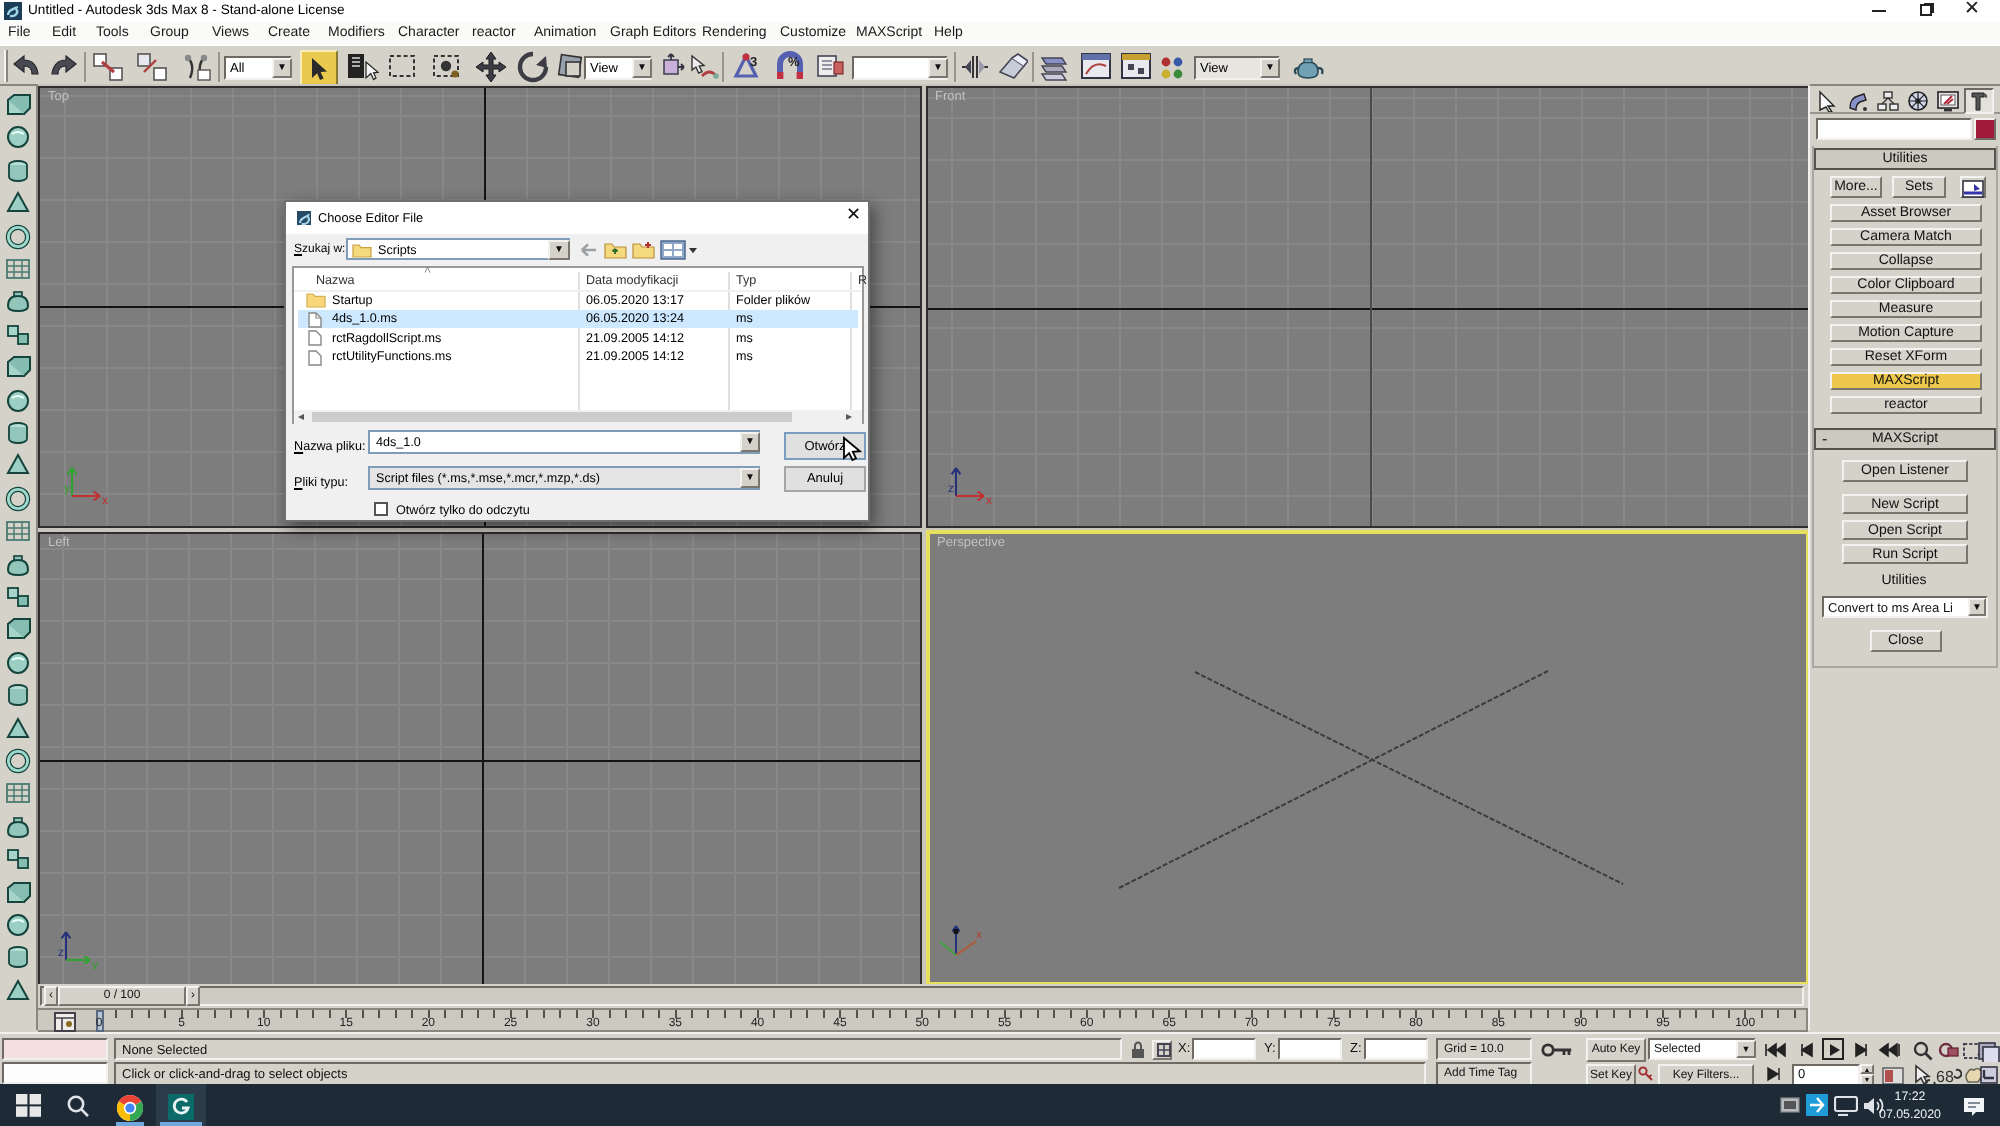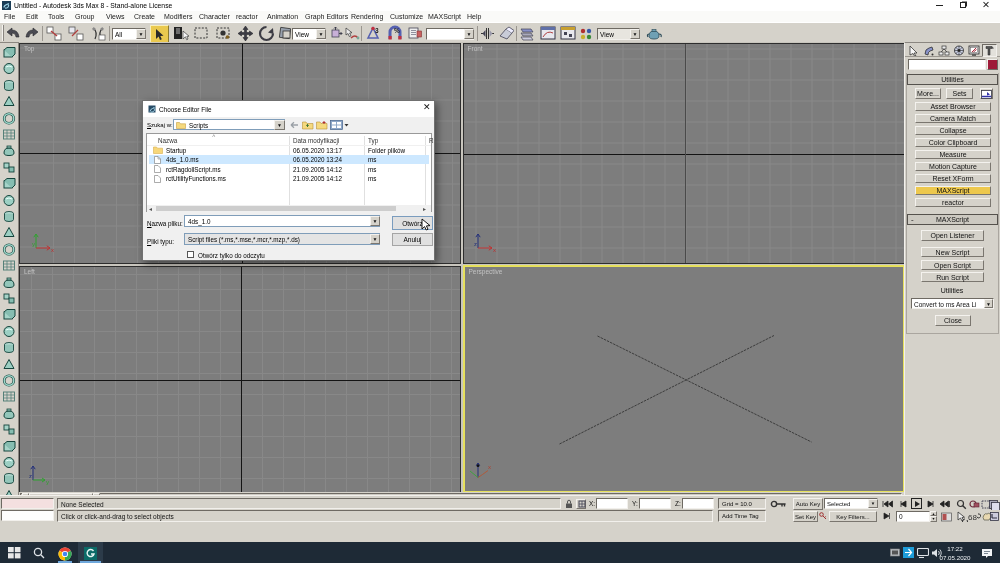--- a/index.html
+++ b/index.html
@@ -462,21 +462,21 @@
     <span class="abs" style="left:565.6px;top:4px;transform:translateX(-50%);font-size:6px;color:#222;">65</span>
     <span class="abs" style="left:606.7px;top:4px;transform:translateX(-50%);font-size:6px;color:#222;">70</span>
     <span class="abs" style="left:647.9px;top:4px;transform:translateX(-50%);font-size:6px;color:#222;">75</span>
     <span class="abs" style="left:689.0px;top:4px;transform:translateX(-50%);font-size:6px;color:#222;">80</span>
     <span class="abs" style="left:730.2px;top:4px;transform:translateX(-50%);font-size:6px;color:#222;">85</span>
     <span class="abs" style="left:771.3px;top:4px;transform:translateX(-50%);font-size:6px;color:#222;">90</span>
     <span class="abs" style="left:812.5px;top:4px;transform:translateX(-50%);font-size:6px;color:#222;">95</span>
     <span class="abs" style="left:853.6px;top:4px;transform:translateX(-50%);font-size:6px;color:#222;">100</span>
 </div>
 
-<div id="statusbar" class="abs" style="left:0;top:495px;width:1000px;height:26px;background:#d5d2ca;border-top:1px solid #f2f0ec;font-size:6.5px;color:#111;">
+<div id="statusbar" class="abs" style="left:0;top:516px;width:1000px;height:26px;background:#d5d2ca;border-top:1px solid #f2f0ec;font-size:6.5px;color:#111;">
   <div class="abs in" style="left:1px;top:2px;width:53px;height:11px;background:#f4e0e0;"></div>
   <div class="abs in" style="left:1px;top:13.5px;width:53px;height:11px;background:#fdfdfd;"></div>
   <div class="abs in" style="left:57px;top:1.5px;width:504px;height:11.5px;">
       <span class="abs" style="left:3px;top:2px;">None Selected</span>
     </div>
   <div class="abs in" style="left:57px;top:14px;width:656px;height:11.5px;">
       <span class="abs" style="left:3px;top:2px;">Click or click-and-drag to select objects</span>
     </div>
   <svg class="abs" style="left:564px;top:3px;" width="10" height="10">
       <rect x="2" y="4.5" width="6" height="4.5" fill="#555"></rect>

